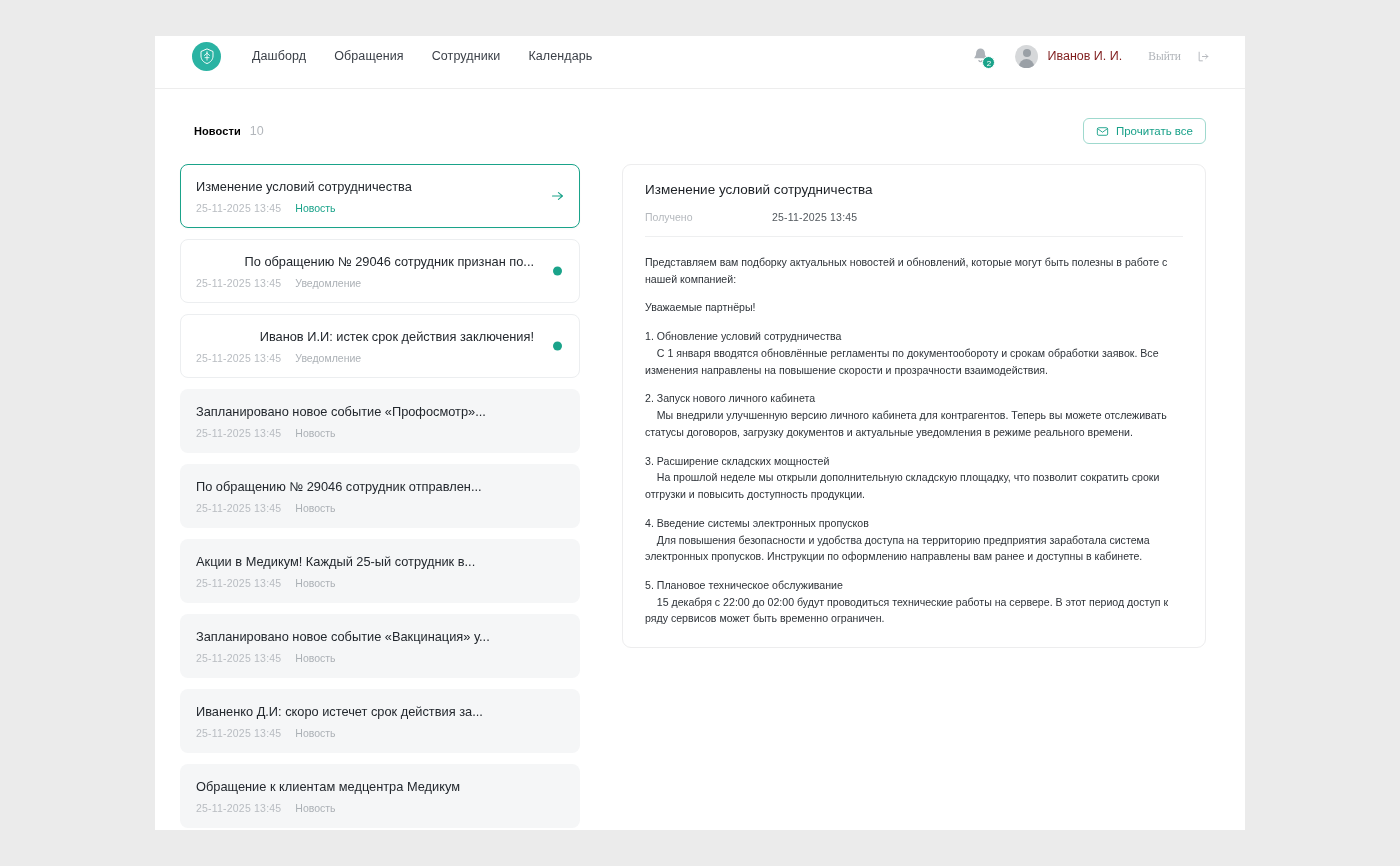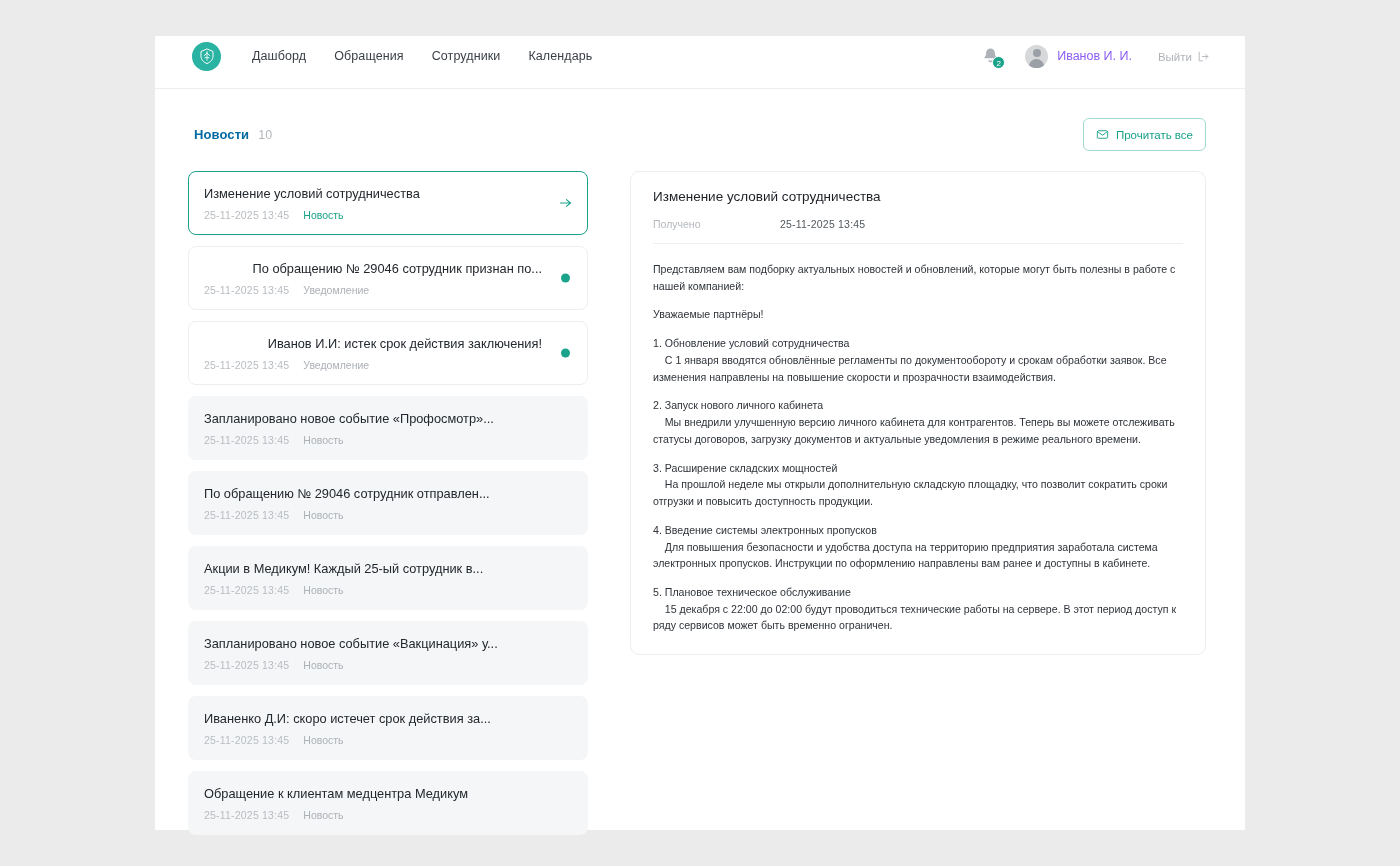--- a/index.html
+++ b/index.html
@@ -52,45 +52,45 @@
     overflow: hidden; position: relative; flex: 0 0 auto;
   }
   .avatar .head {
     position: absolute; width: 8px; height: 8px; border-radius: 50%;
     background: #9aa0a6; left: 7.5px; top: 4px;
   }
   .avatar .body {
     position: absolute; width: 15px; height: 9px; border-radius: 8px 8px 0 0;
     background: #9aa0a6; left: 4px; top: 14px;
   }
-  .username { font-size: 12.5px; color: #8b5cf6; margin-left: 9px; white-space: nowrap; }
+  .username { font-size: 12.5px; color: #7f1d1d; margin-left: 9px; white-space: nowrap; }
   .logout {
-    display: flex; align-items: flex-end; gap: 5px;
-    margin-left: 26px; font-size: 11.5px; color: #b0b4b9; cursor: pointer;
+    display: flex; align-items: center; gap: 16px;
+    margin-left: 26px; font-size: 11.5px; color: #b0b4b9; cursor: pointer; font-family: Liberation Serif, serif;
   }
 
   
   .page-head {
     display: flex; align-items: center;
     padding: 29px 39px 0 39px;
   }
-  .page-title { font-size: 13px; color: #0369a1; font-weight: bold; letter-spacing: .1px; }
+  .page-title { font-size: 11px; color: #000000; font-weight: bold; letter-spacing: .1px; }
   .page-count { font-size: 12.5px; color: #b3b7bc; margin-left: 9px; }
   .read-all-btn {
     margin-left: auto;
     display: flex; align-items: center; gap: 7px;
-    height: 33px; padding: 0 12px;
+    height: 26px; padding: 0 12px;
     border: 1px solid #9fd9ce; border-radius: 6px;
     background: #fff; color: #19a189;
     font-size: 11.5px; cursor: pointer; white-space: nowrap;
   }
 
   
   .content {
-    display: flex; padding: 20px 39px 0 33px; gap: 42px;
+    display: flex; padding: 20px 39px 0 25px; gap: 42px;
     flex: 1 1 auto; min-height: 0;
   }
   .news-list { width: 400px; flex: 0 0 400px; }
   .news-card {
     position: relative;
     border-radius: 8px;
     padding: 14px 45px 13px 15px;
     margin-bottom: 11px;
     background: #f5f6f7;
     border: 1px solid transparent;

